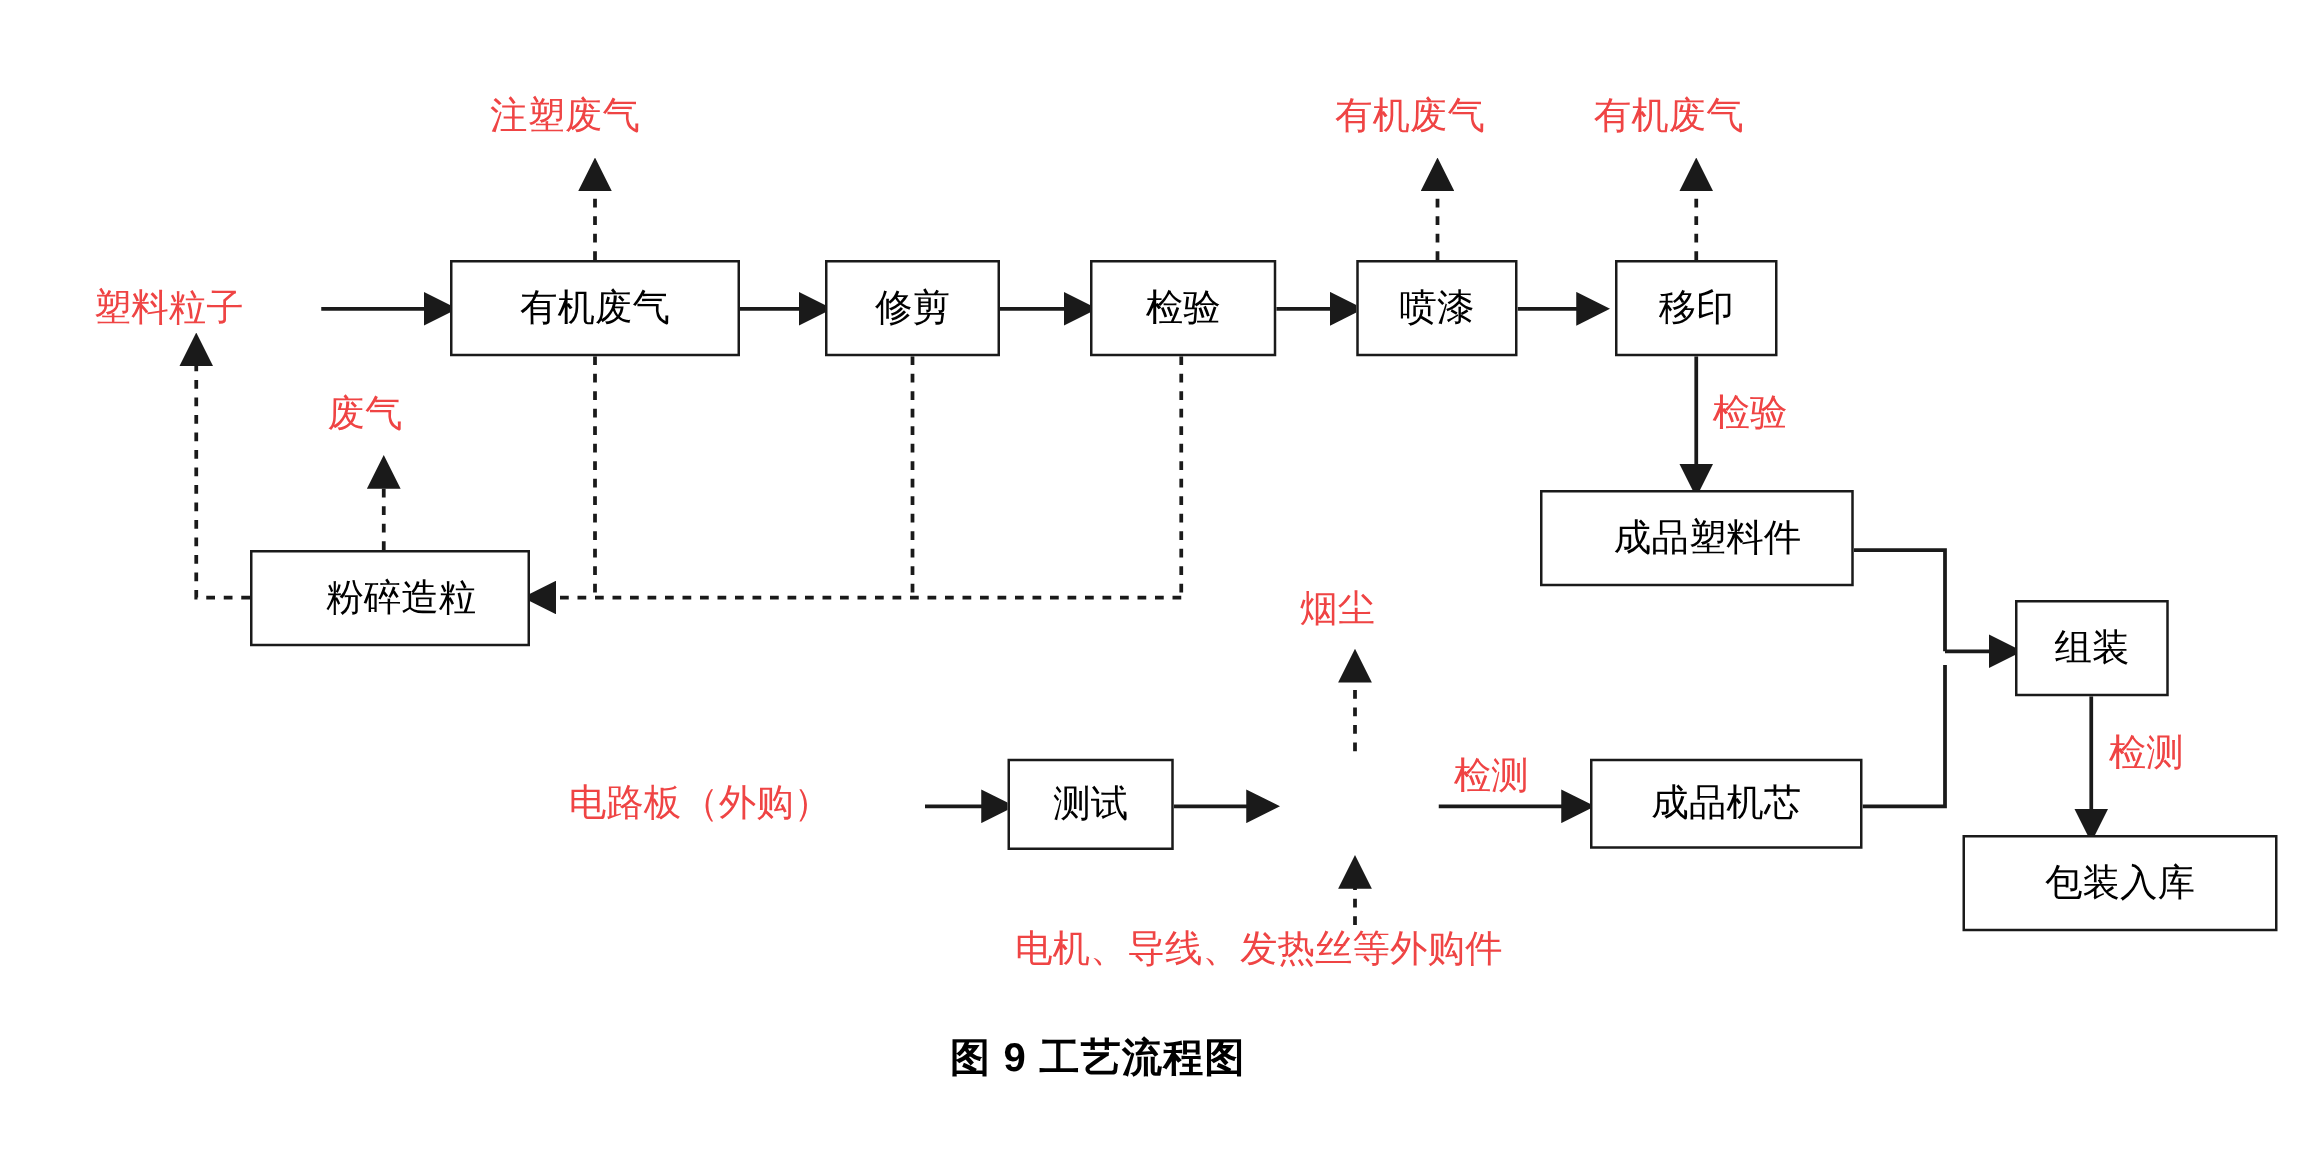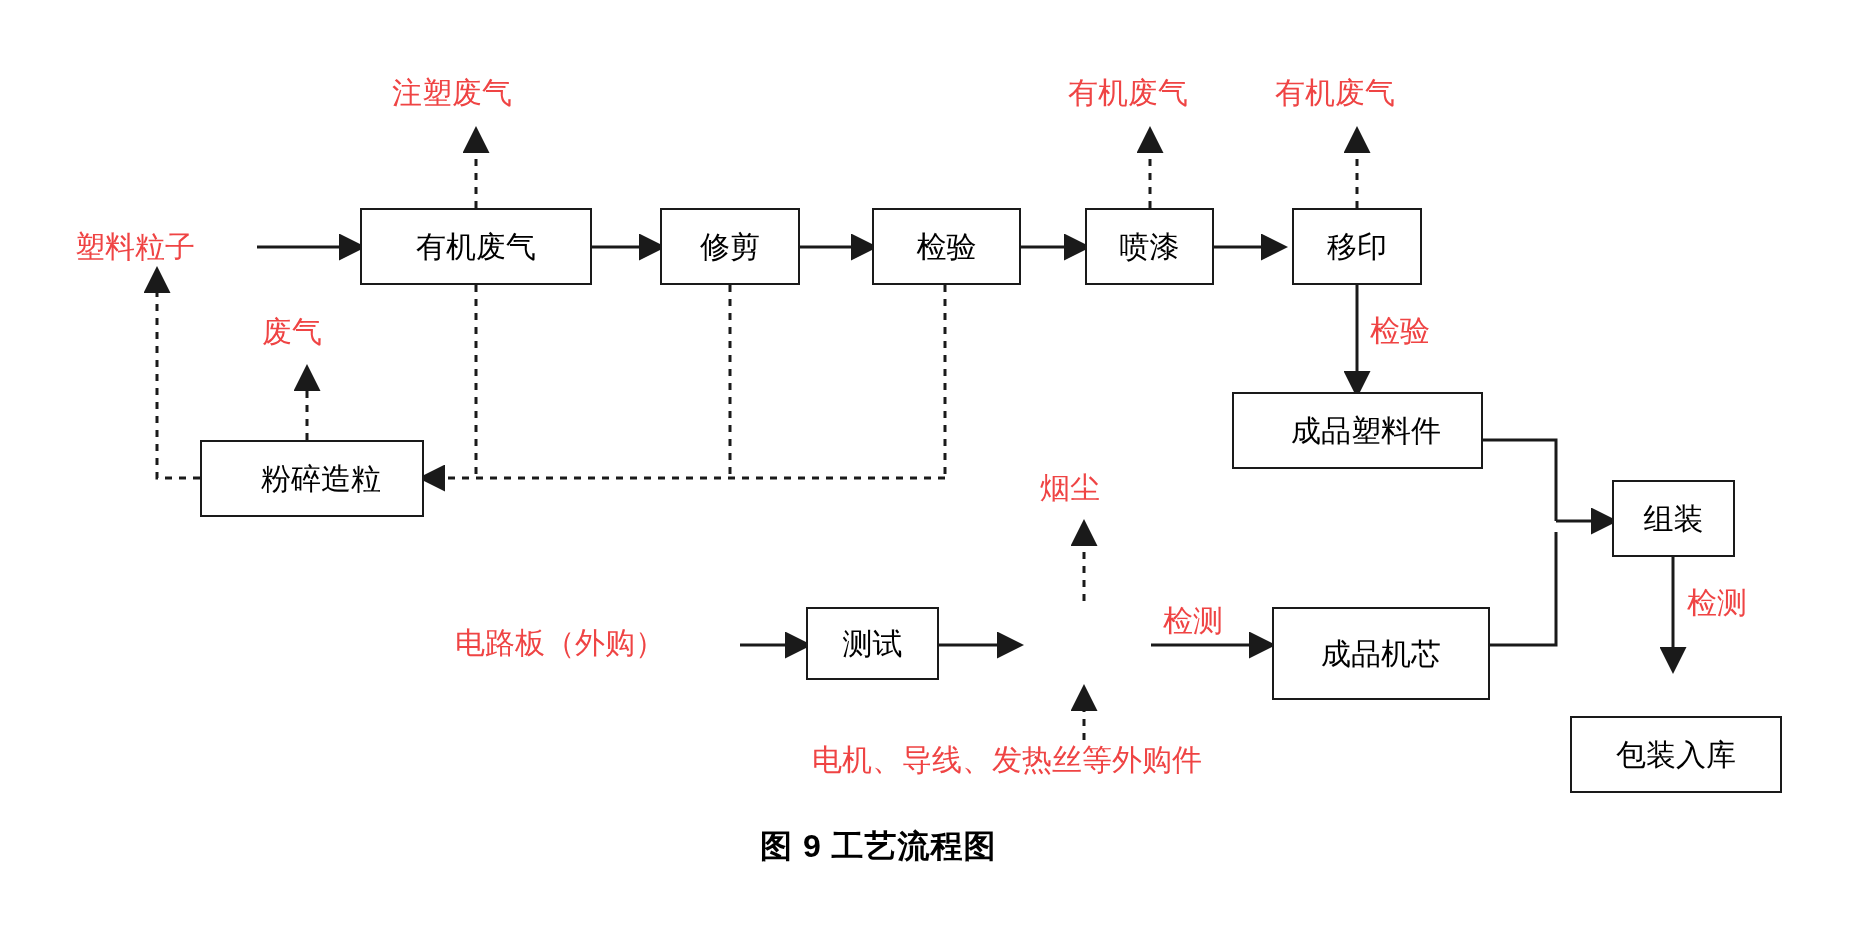--- a/index.html
+++ b/index.html
@@ -133,27 +133,27 @@
   </div>
   <div class="node" style="left:200px; top:440px; width:224px; height:77px;padding-left:18px;">
     <span>粉碎造粒</span>
   </div>
   <div class="node" style="left:1232px; top:392px; width:251px; height:77px;padding-left:17px;">
     <span>成品塑料件</span>
   </div>
   <div class="node" style="left:1612px; top:480px; width:123px; height:77px;">
     <span>组装</span>
   </div>
-  <div class="node" style="left:1570px; top:668px; width:212px; height:77px;margin-top:48px;">
+  <div class="node" style="left:1570px; top:668px; width:252px; height:77px;">
     <span>包装入库</span>
   </div>
   <div class="node" style="left:806px; top:607px; width:133px; height:73px;">
     <span>测试</span>
   </div>
-  <div class="node" style="left:1272px; top:607px; width:218px; height:93px;text-align:right;">
+  <div class="node" style="left:1272px; top:607px; width:218px; height:72px;text-align:right;">
     <span>成品机芯</span>
   </div>
 
   <div class="label" style="left:75px; top:232px;">塑料粒子</div>
   <div class="label" style="left:392px; top:78px;">注塑废气</div>
   <div class="label" style="left:1068px; top:78px;">有机废气</div>
   <div class="label" style="left:1275px; top:78px;">有机废气</div>
   <div class="label" style="left:262px; top:317px;">废气</div>
   <div class="label" style="left:1370px; top:316px;">检验</div>
   <div class="label" style="left:1163px; top:606px;">检测</div>

